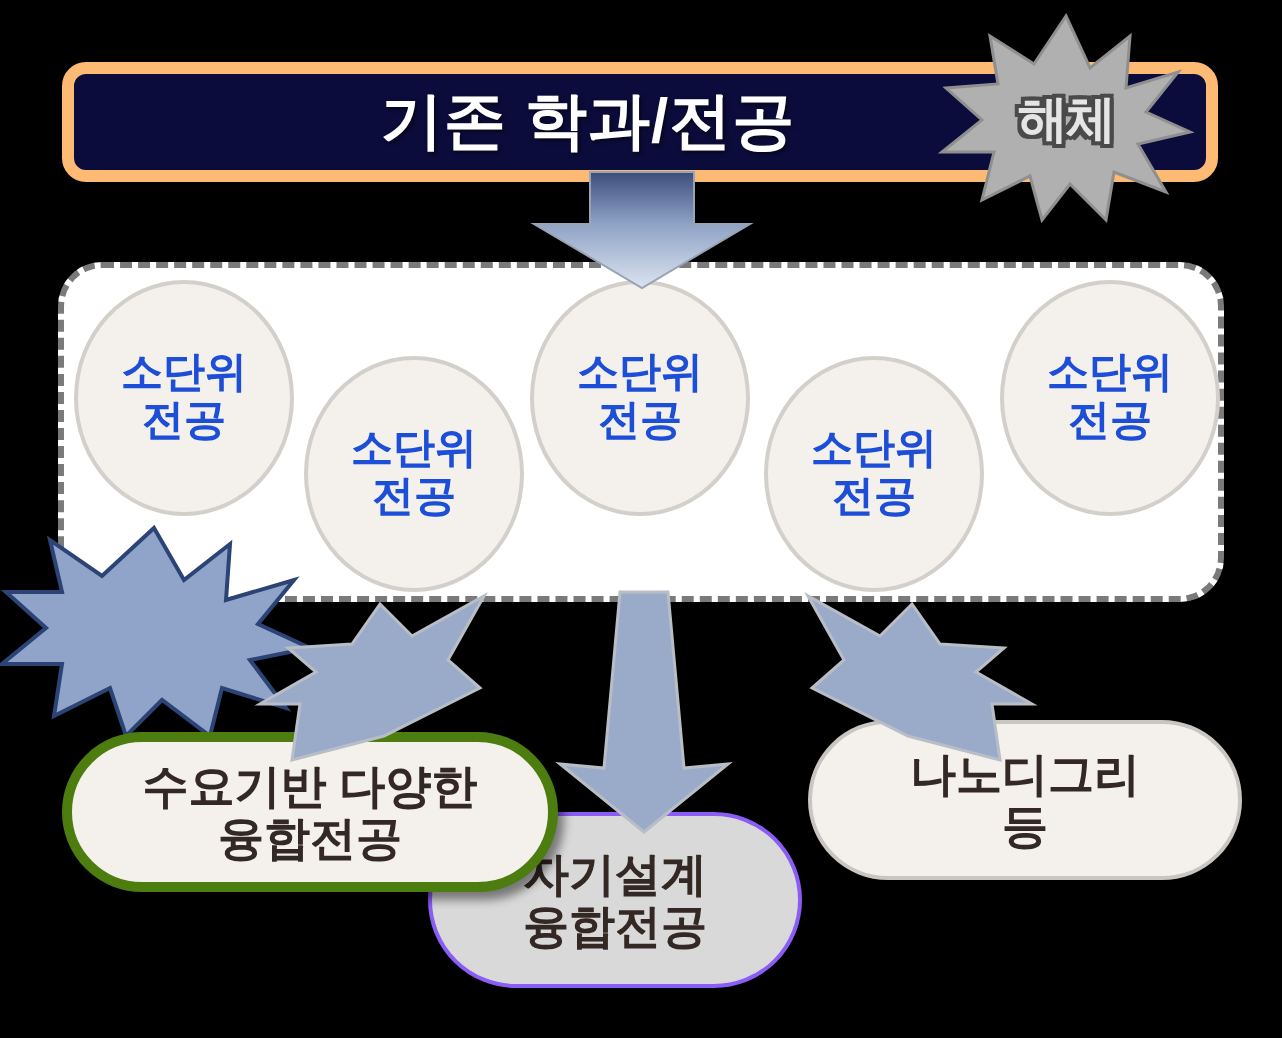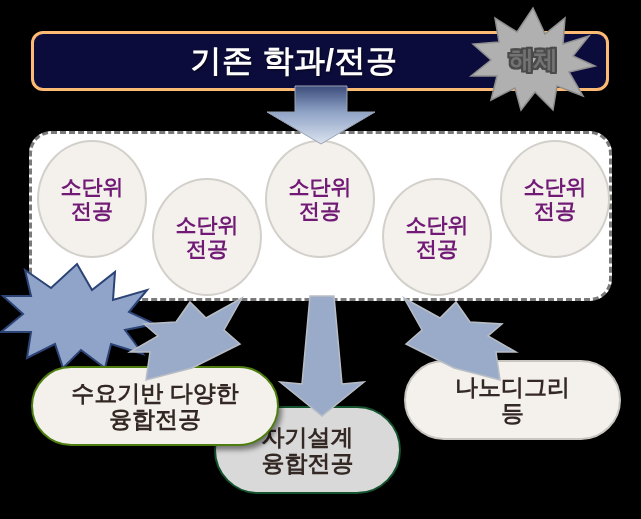--- a/index.html
+++ b/index.html
@@ -19,21 +19,21 @@
   
   #header-bar {
     position: absolute;
     left: 31px;
     top: 31px;
     width: 578px;
     height: 60px;
     box-sizing: border-box;
     border-radius: 12px;
     background: #0c0c3c;
-    border: 3px solid #fdba74;
+    border: 6px solid #fdba74;
     box-shadow: 3px 3px 4px rgba(0,0,0,0.55);
     display: flex;
     align-items: center;
     justify-content: center;
   }
   #header-title {
     color: #ffffff;
     font-size: 31px;
     font-weight: bold;
     letter-spacing: 0.5px;
@@ -51,21 +51,21 @@
   }
   .starburst svg {
     position: absolute;
     left: 0;
     top: 0;
     overflow: visible;
   }
   .starburst .burst-label {
     position: relative;
     font-weight: bold;
-    color: #737373;
+    color: #e5e5e5;
     white-space: nowrap;
     z-index: 3;
   }
 
   #badge-dismantle {
     left: 469px;
     top: 6px;
     width: 128px;
     height: 106px;
   }
@@ -118,21 +118,21 @@
     background: #f4f1ec;
     border: 2px solid #d3d0cb;
     border-radius: 50%;
     display: flex;
     flex-direction: column;
     align-items: center;
     justify-content: center;
     z-index: 4;
   }
   .subunit .line {
-    color: #701a75;
+    color: #1d4ed8;
     font-size: 21px;
     font-weight: bold;
     line-height: 1.12;
     white-space: nowrap;
   }
   #subunit-1 { left: 37px;  top: 140px; width: 110px; height: 118px; }
   #subunit-2 { left: 152px; top: 178px; width: 110px; height: 118px; }
   #subunit-3 { left: 265px; top: 140px; width: 110px; height: 118px; }
   #subunit-4 { left: 382px; top: 178px; width: 110px; height: 118px; }
   #subunit-5 { left: 500px; top: 140px; width: 110px; height: 118px; }
@@ -160,28 +160,28 @@
   .outcome .line {
     font-size: 23px;
     font-weight: bold;
     line-height: 1.14;
     white-space: nowrap;
     color: #332824;
   }
   #outcome-1 {
     left: 31px; top: 366px; width: 248px; height: 80px;
     background: #f4f1ec;
-    border: 2px solid #4d7c0f;
+    border: 5px solid #4d7c0f;
     border-radius: 40px;
     z-index: 5;
   }
   #outcome-2 {
     left: 214px; top: 406px; width: 187px; height: 88px;
     background: #d9d9d9;
-    border: 2px solid #14532d;
+    border: 2px solid #8b5cf6;
     border-radius: 44px;
     z-index: 4;
   }
   #outcome-3 {
     left: 404px; top: 360px; width: 217px; height: 80px;
     background: #f4f1ec;
     border: 2px solid #c9c6c1;
     border-radius: 40px;
     z-index: 5;
   }

